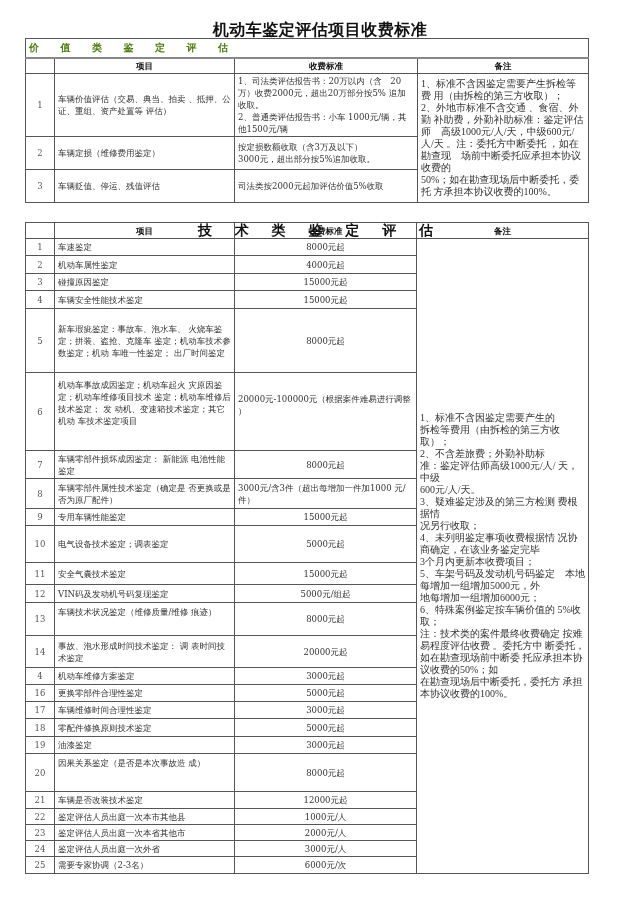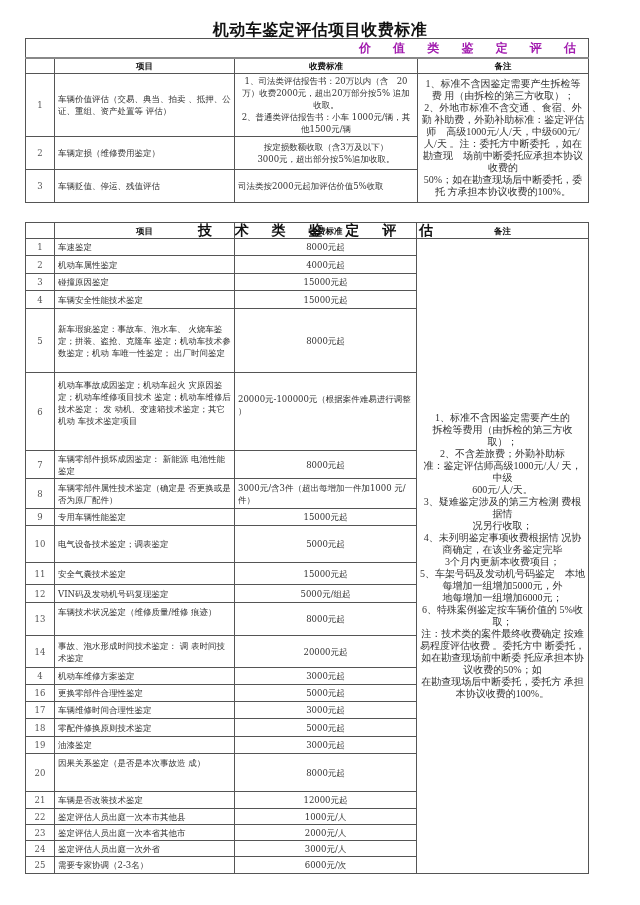--- a/index.html
+++ b/index.html
@@ -8,27 +8,27 @@
   .doc-title { position: absolute; left: 0; width: 640px; top: 20px; text-align: center;
                font-family: "DejaVu Sans", "Liberation Sans", sans-serif; font-weight: bold;
                font-size: 16px; color: #111; letter-spacing: 0.5px; }
   table { position: absolute; border-collapse: collapse; table-layout: fixed; }
   td { border: 1px solid #555; font-size: 8.5px; line-height: 12px; vertical-align: middle;
        padding: 1px 3px; color: #333; overflow: hidden; }
   td.no { text-align: center; color: #555; padding: 0; }
   td.center { text-align: center; }
   td.head { text-align: center; font-weight: bold; font-family: "DejaVu Sans", "Liberation Sans", sans-serif;
             font-size: 8.5px; color: #111; }
-  td.section { text-align: right; font-weight: bold; font-family: "DejaVu Sans", "Liberation Sans", sans-serif;
-               font-size: 12px; letter-spacing: 9px; color: #a21caf; border-bottom: 2px solid #888; }
+  td.section { text-align: left; font-weight: bold; font-family: "DejaVu Sans", "Liberation Sans", sans-serif;
+               font-size: 10px; letter-spacing: 9px; color: #4d7c0f; border-bottom: 2px solid #888; }
   td.remark { vertical-align: middle; font-size: 10px; line-height: 12px; font-family: Liberation Serif, serif; }
   .tech-title { position: absolute; left: 0; width: 640px; top: 222px; text-align: center;
                 font-family: "DejaVu Sans", "Liberation Sans", sans-serif; font-weight: bold;
                 font-size: 14px; letter-spacing: 9px; color: #111; }
-  .pre { white-space: pre-line; text-align: center; }
+  .pre { white-space: pre-line; }
 </style>
 </head>
 <body>
 
 <div class="doc-title">机动车鉴定评估项目收费标准</div>
 
 <table style="left:25px; top:38px; width:563px;">
   <colgroup>
       <col style="width:29px">
       <col style="width:180px">

